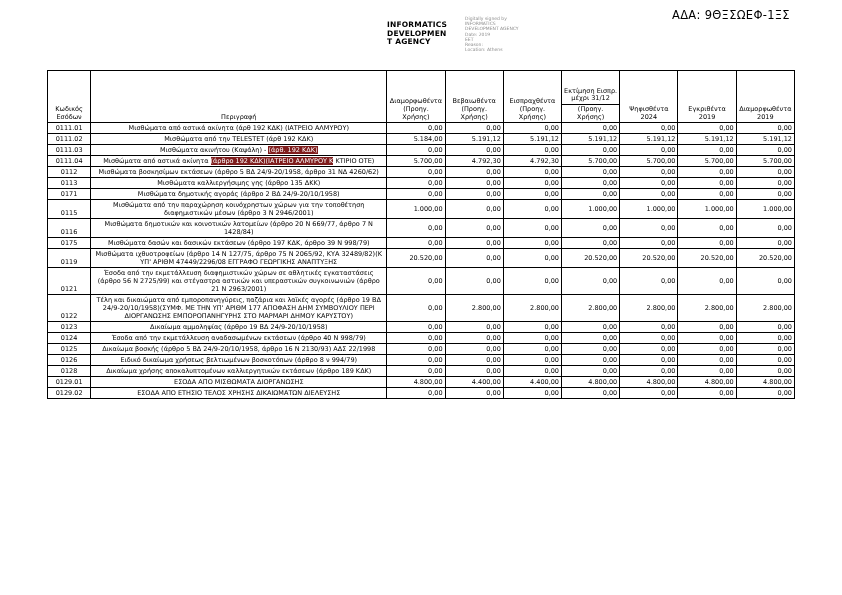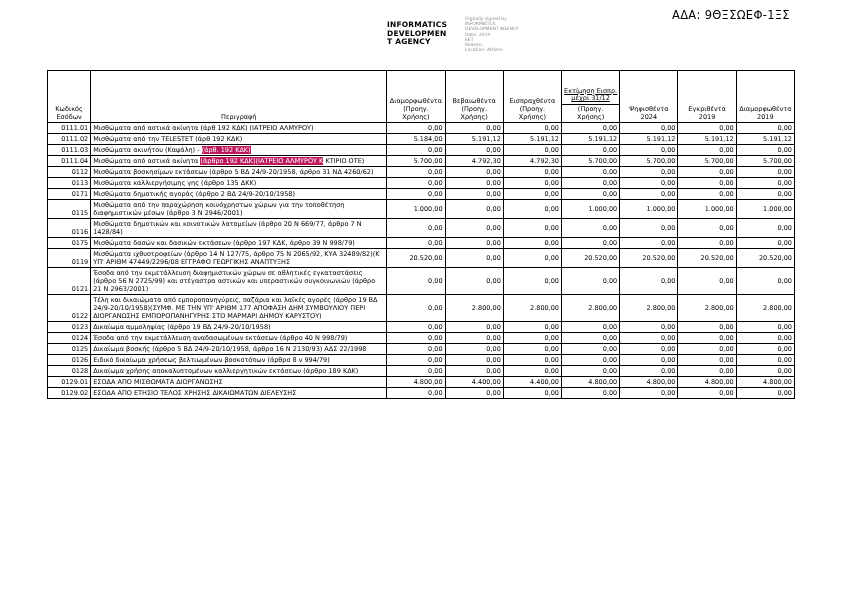--- a/index.html
+++ b/index.html
@@ -10,26 +10,26 @@
   .ada { position:absolute; top:8px; left:672px; font-size:11.5px; letter-spacing:0.3px; }
   .agency { position:absolute; top:21px; left:387px; font-size:7.5px; font-weight:bold;
             line-height:8.5px; white-space:pre-line; letter-spacing:0.2px; }
   .sig { position:absolute; top:16px; left:465px; font-size:4.5px; color:#8f8f8f;
          line-height:5.2px; white-space:pre-line; }
 
   table.budget { position:absolute; top:70px; left:47px; width:748px;
                  border-collapse:collapse; table-layout:fixed; font-size:6.5px; }
   table.budget th, table.budget td { border:1px solid #000; padding:1px 2px; overflow:hidden; }
   table.budget th { font-weight:normal; text-align:center; vertical-align:bottom; line-height:7.6px; }
-  th.est-top { vertical-align:middle; height:34px;text-decoration:underline; }
+  th.est-top { vertical-align:middle; height:34px; }
   tr.est-row th { height:16px; vertical-align:middle; }
-  td.code { vertical-align:bottom; text-align:right; line-height:8px; }
-  td.desc { vertical-align:top; text-align:left; line-height:8px;margin-left:12px; }
+  td.code { vertical-align:bottom; text-align:center; line-height:8px; }
+  td.desc { vertical-align:top; text-align:center; line-height:8px;margin-left:12px; }
   td.num  { vertical-align:middle; text-align:right; line-height:8px; }
-  .hl { background:#be185d; color:#fff; }
+  .hl { background:#7f1d1d; color:#fff; }
 </style>
 </head>
 <body>
 
 <div class="page">
 
   <div class="ada">ΑΔΑ: 9ΘΞΣΩΕΦ-1ΞΣ</div>
   <div class="agency">INFORMATICS
 DEVELOPMEN
 T AGENCY</div>

